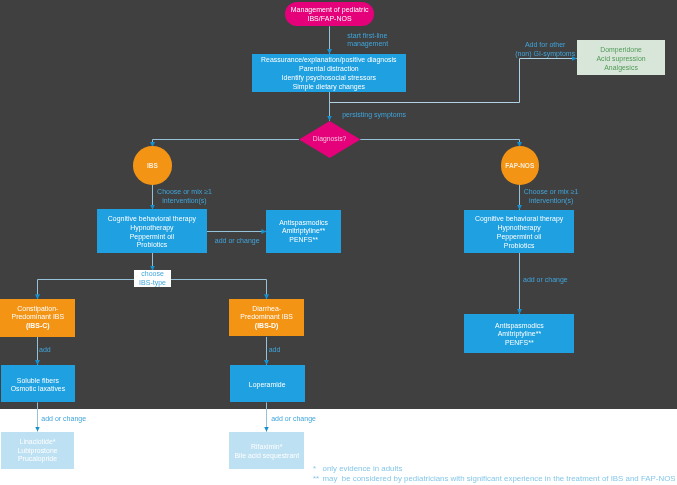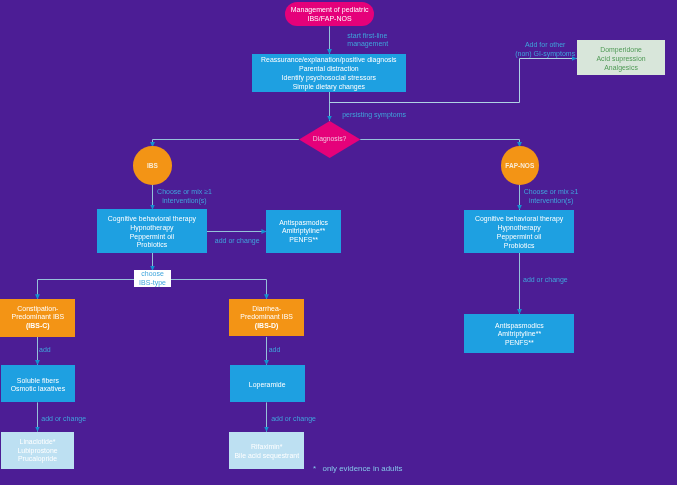--- a/index.html
+++ b/index.html
@@ -1,17 +1,17 @@
 <!DOCTYPE html>
 <html><head>
 <meta charset="utf-8">
 <style>
   html,body{margin:0;padding:0;background:#ffffff;}
   body{width:677px;height:485px;font-family:"Liberation Sans",sans-serif;overflow:hidden;position:relative;}
-  #stage{position:absolute;left:0;top:0;width:677px;height:485px;background:#4c1d95;}
+  #stage{position:absolute;left:0;top:0;width:677px;height:409px;background:#404040;}
   svg.edges{position:absolute;left:0;top:0;width:677px;height:485px;}
   .node{position:absolute;box-sizing:border-box;color:#ffffff;text-align:center;letter-spacing:0.005em;}
   .node .ln{display:block;white-space:pre;}
   .pink{background:#E5017A;}
   .blue{background:#1EA0E1;}
   .lblue{background:#BDE0F2;}
   .orange{background:#F39415;}
   .green{background:#D8E6DA;color:#4F9A55;}
   .elabel{position:absolute;color:#3FA5DC;font-size:7px;line-height:8.6px;}
   .elabel .ln{display:block;white-space:pre;}
@@ -188,14 +188,15 @@
 
 <div class="elabel" style="left:41.3px;top:415.1px;">
   <span class="ln">add or change</span>
 </div>
 
 <div class="elabel" style="left:271.2px;top:415.1px;">
   <span class="ln">add or change</span>
 </div>
 
 <div class="fn" style="left:313px;top:464.3px;"><span style="display:inline-block;width:9.5px;">*</span><span>only evidence in adults</span></div>
+<div class="fn" style="left:313px;top:473.9px;"><span style="display:inline-block;width:9.5px;">**</span><span>may  be considered by pediatricians with significant experience in the treatment of IBS and FAP-NOS</span></div>
 
 </div>
 
 </body></html>

